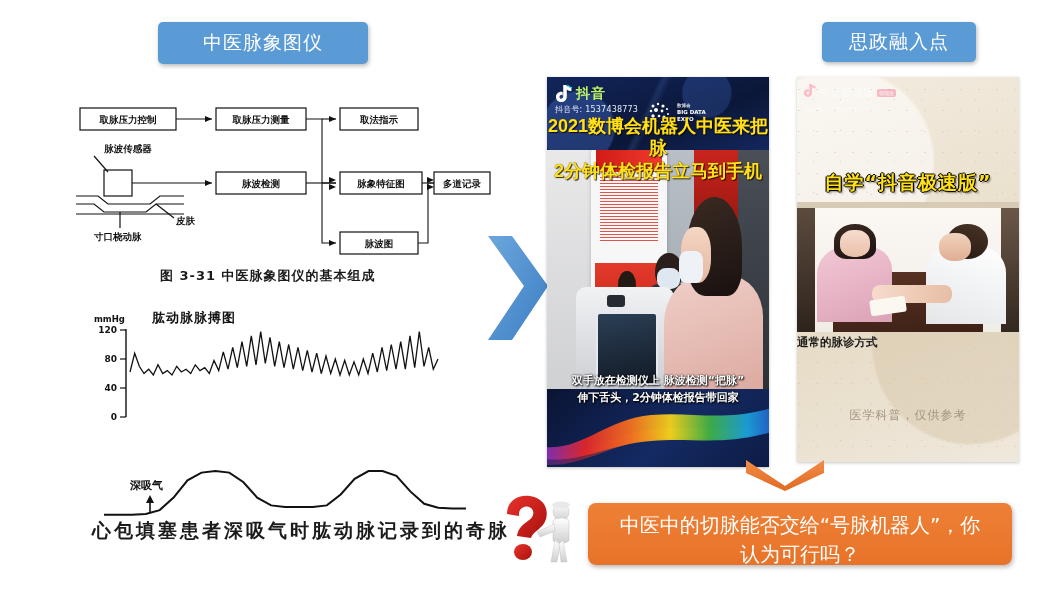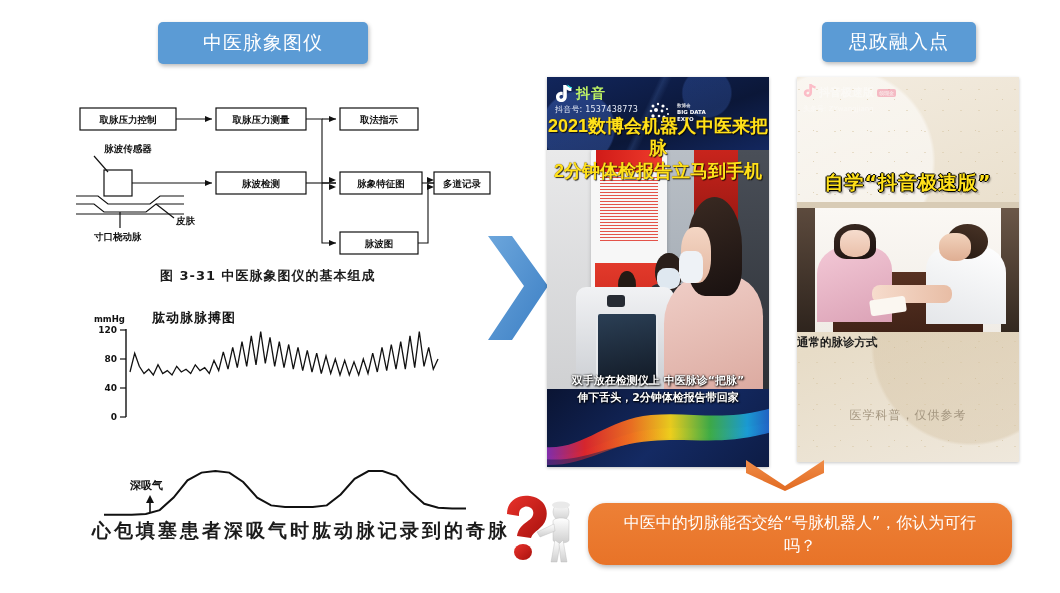--- a/index.html
+++ b/index.html
@@ -180,23 +180,23 @@
             color:#1b1b1b; font-size:11.5px; font-weight:bold;
             font-family:"DejaVu Sans",sans-serif;}
   .b-sub  { position:absolute; left:0; top:330px; width:100%; text-align:center; z-index:5;
             color:#a59781; font-size:12px; font-family:"DejaVu Sans",sans-serif; letter-spacing:1px;}
 
   
   #chev-orange{ position:absolute; left:743px; top:456px; width:84px; height:36px; }
   #qmark { position:absolute; left:497px; top:492px; width:86px; height:76px; }
   #callout {
     position:absolute; left:588px; top:503px; width:424px; height:62px;
-    background:linear-gradient(180deg,#ED8036,#E87328); border-radius:18px;
+    background:linear-gradient(180deg,#ED8036,#E87328); border-radius:8px;
     box-shadow:1px 2px 5px rgba(0,0,0,.3);
-    color:#fff; font-size:16px; line-height:1.45; text-align:center;
+    color:#fff; font-size:20px; line-height:1.45; text-align:center;
     padding:8px 23px 0; font-family:"DejaVu Sans",sans-serif;
   }
 </style>
 </head>
 <body>
 
 <div class="slide">
 
   <div class="pill" id="pill-1">
     <span>中医脉象图仪</span>
@@ -383,21 +383,21 @@
       <div class="ph-screen"></div>
       <div class="ph-person">
         <div class="ph-hood"></div>
         <div class="ph-hair"></div>
         <div class="ph-face"></div>
         <div class="ph-mask"></div>
       </div>
     </div>
 
     <div class="v-cap">
-      <div>双手放在检测仪上 中医脉诊“把脉”</div>
+      <div>双手放在检测仪上 脉波检测“把脉”</div>
       <div>伸下舌头，2分钟体检报告带回家</div>
     </div>
 
     <div class="v-foot">
       <svg class="wave" viewBox="0 0 222 78" preserveAspectRatio="none">
         <defs>
           <linearGradient id="wv" x1="0" y1="0" x2="1" y2="0">
             <stop offset="0.00" stop-color="#7B2FBE"></stop>
             <stop offset="0.18" stop-color="#E0262B"></stop>
             <stop offset="0.38" stop-color="#F3711F"></stop>

